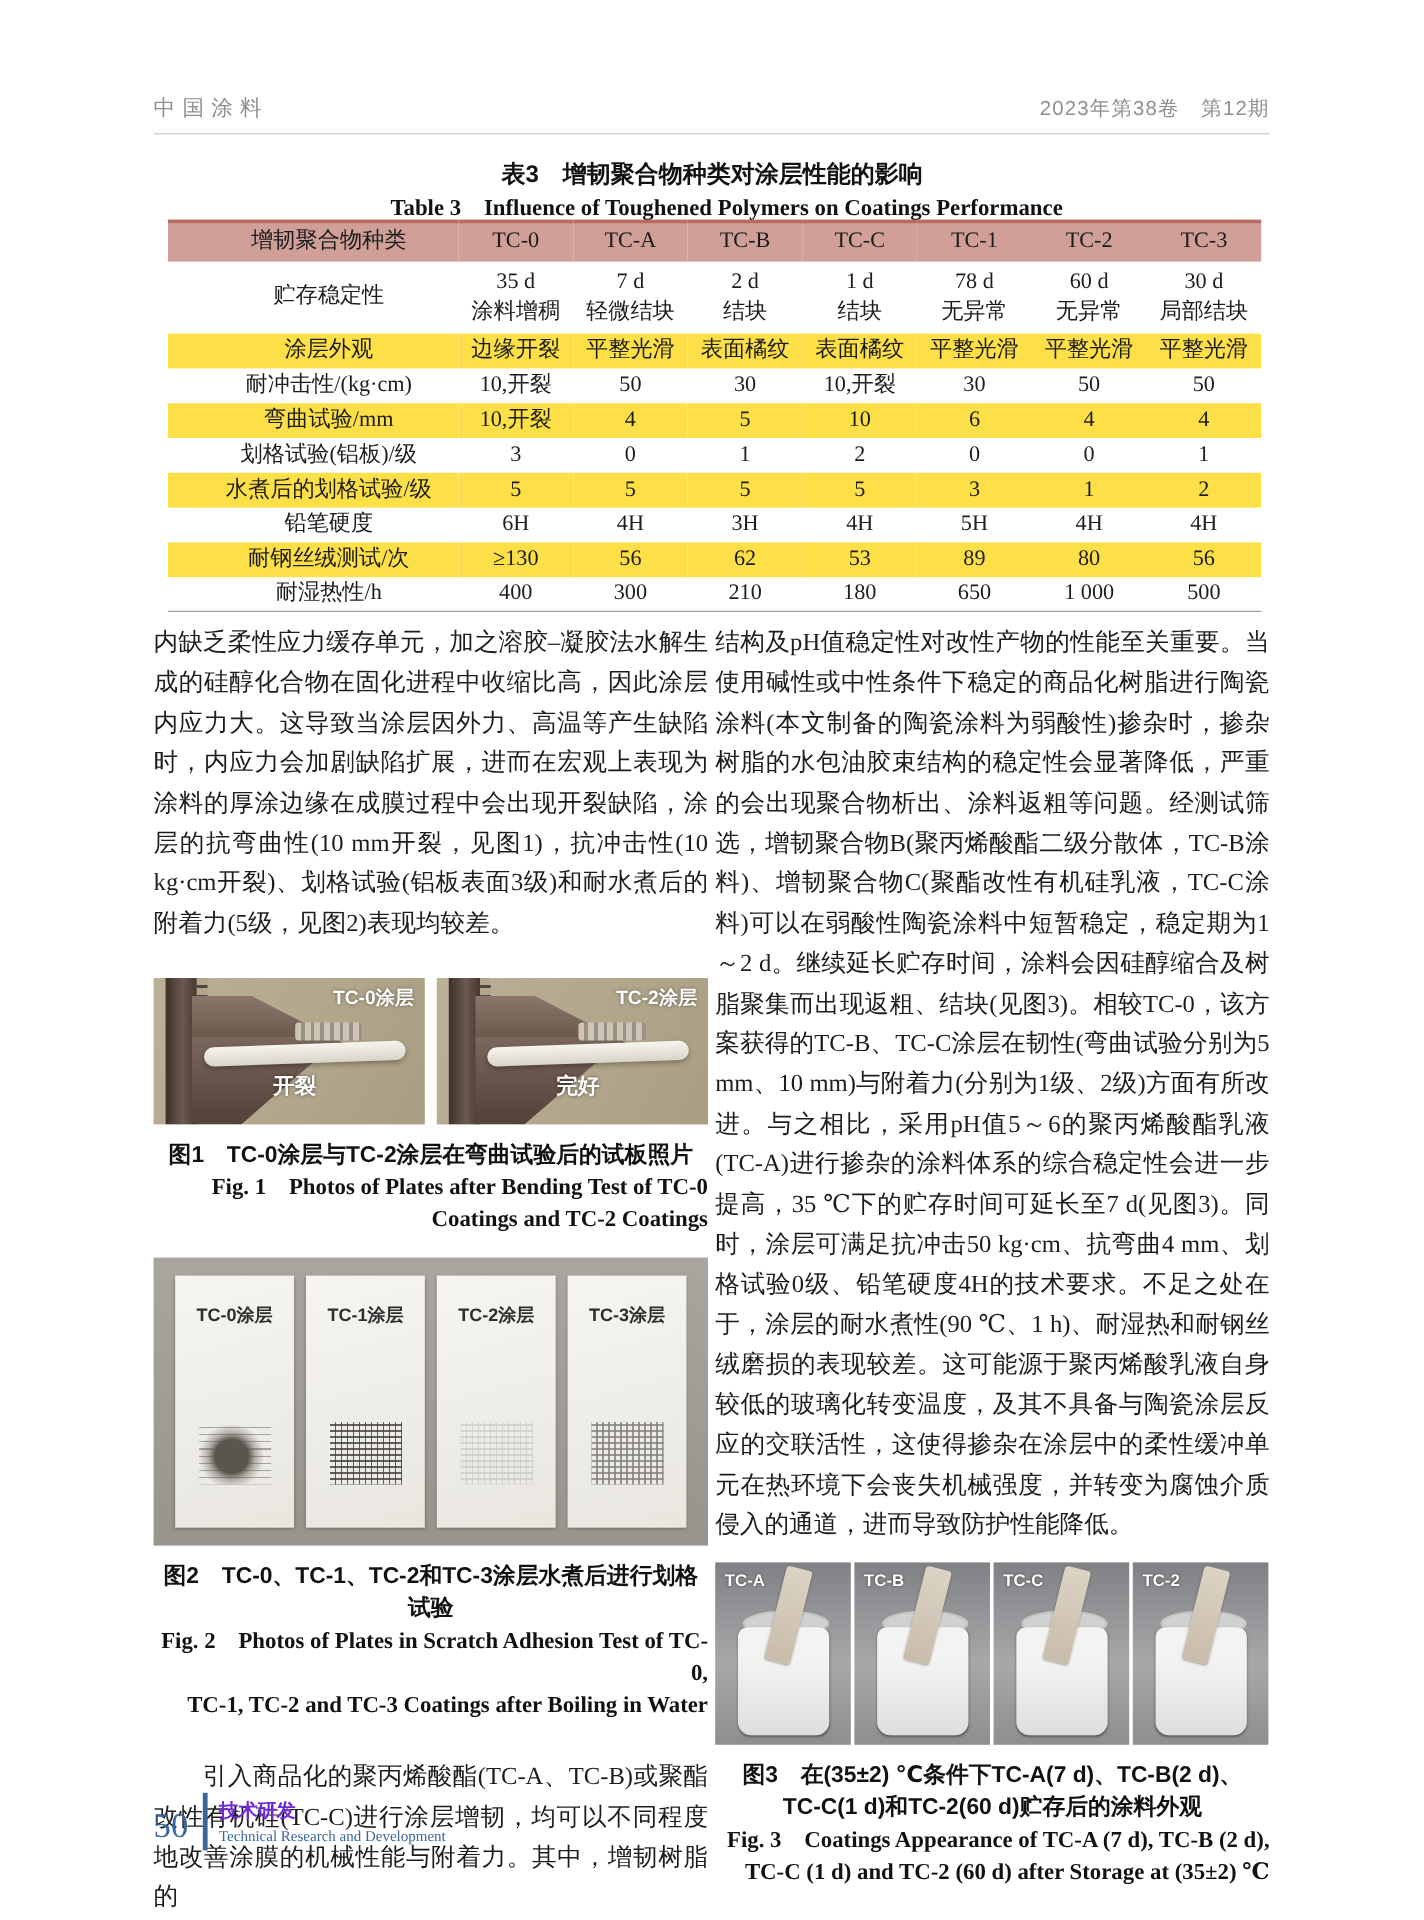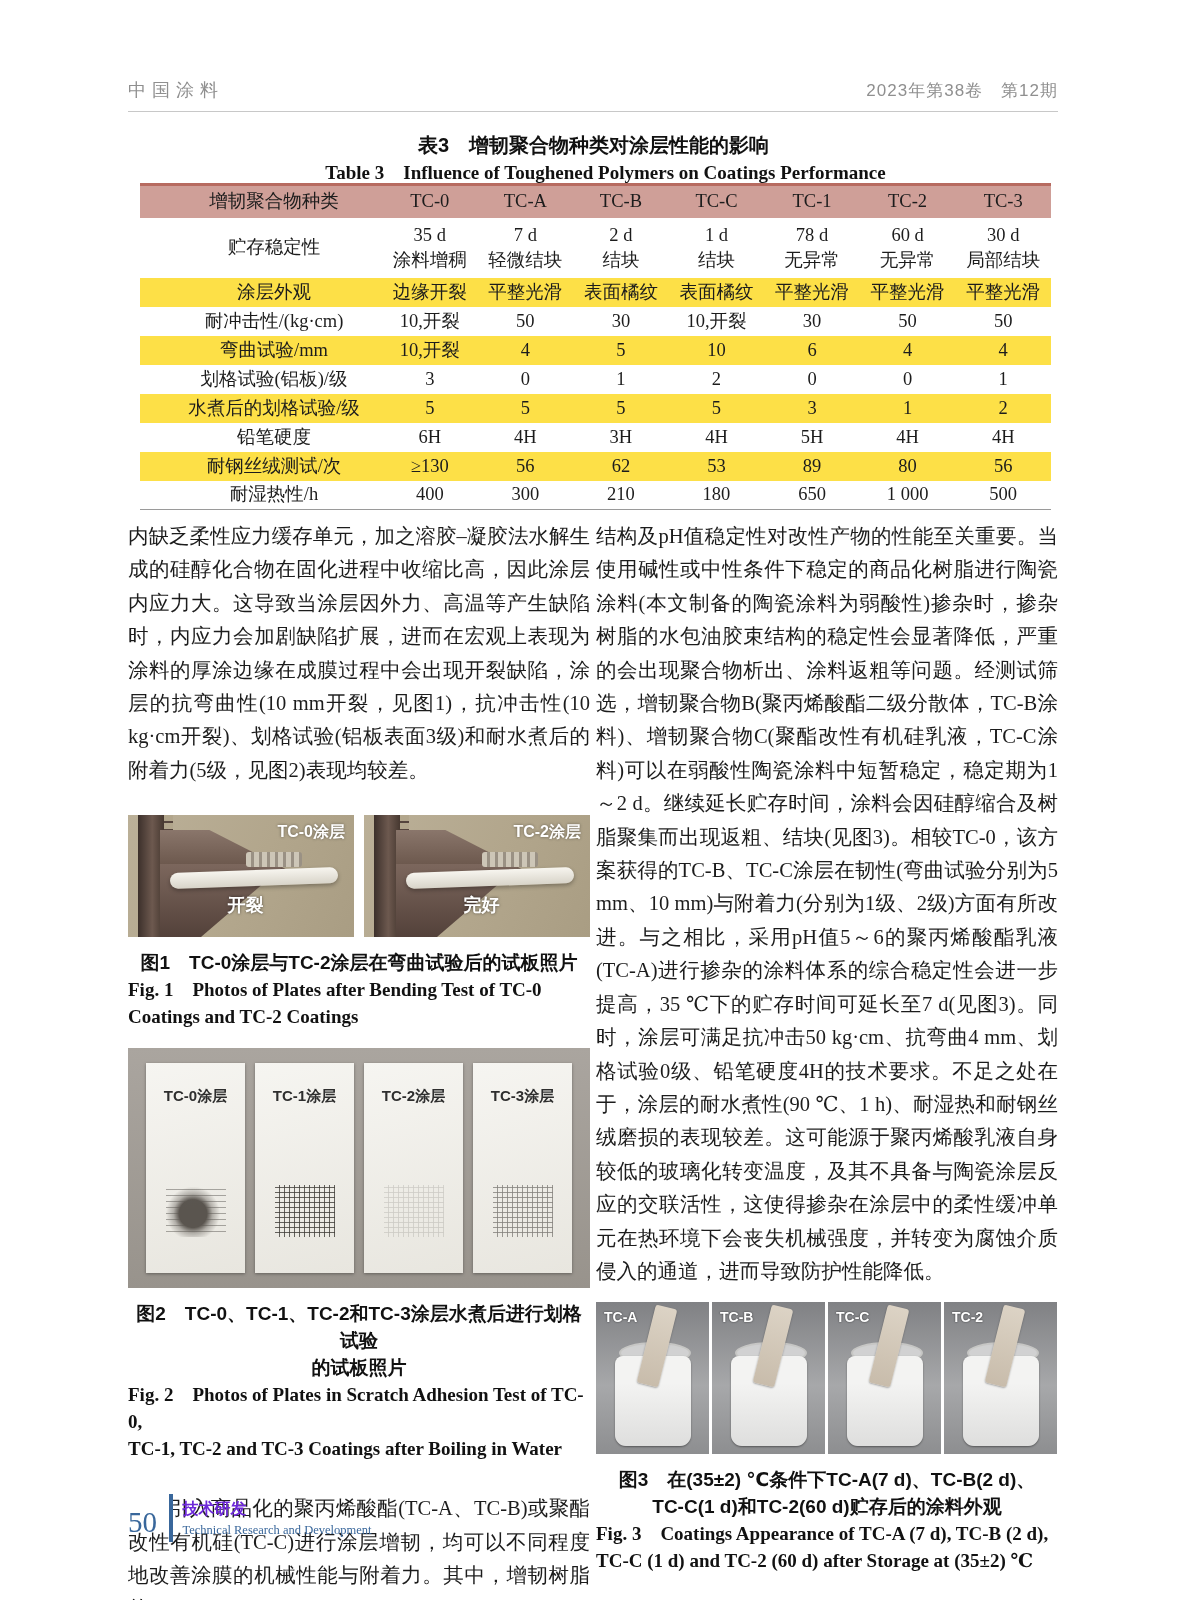--- a/index.html
+++ b/index.html
@@ -36,21 +36,21 @@
   
   .col { position:absolute; top:520px; width:462px; }
   .col-left  { left:128px; }
   .col-right { left:596px; }
   .para { font-size:20.5px; line-height:33.4px; text-align:justify; margin:0; }
   .indent { text-indent:2em; }
 
   
   .cap-cn { font-family:"Liberation Sans","DejaVu Sans",sans-serif; font-weight:bold;
             font-size:19px; text-align:center; line-height:27px; margin-top:12px; color:#111; }
-  .cap-en { font-weight:bold; font-size:19px; text-align:left; line-height:27px; color:#111; }
+  .cap-en { font-weight:bold; font-size:19px; text-align:right; line-height:27px; color:#111; }
 
   
   .fig1-row { display:flex; gap:10px; margin-top:28px; }
   .fig1-panel { position:relative; width:226px; height:122px; overflow:hidden;
                 background:linear-gradient(115deg,#bbb098 0%,#b2a68c 55%,#a99d83 100%); }
   .vise-bar  { position:absolute; left:10px; top:0; width:26px; height:100%;
                background:linear-gradient(90deg,#3c302b,#6d594f 55%,#463830); }
   .vise-tick { position:absolute; left:36px; top:0; width:9px; height:62%;
                background:repeating-linear-gradient(#b2a68c 0 6px,#55453d 6px 8px); }
   .wedge-low { position:absolute; left:32px; top:40%; width:185px; height:60%;
@@ -290,21 +290,20 @@
           <div class="plabel">TC-2涂层</div>
           <div class="scratch s2"></div>
         </div>
         <div class="plate2">
           <div class="plabel">TC-3涂层</div>
           <div class="scratch s3"></div>
         </div>
       </div>
 
     <div class="cap-cn">图2　TC-0、TC-1、TC-2和TC-3涂层水煮后进行划格试验</div>
-    <div class="cap-cn" style="margin-top:0;">的试板照片</div>
     <div class="cap-en">Fig. 2　Photos of Plates in Scratch Adhesion Test of TC-0,</div>
     <div class="cap-en">TC-1, TC-2 and TC-3 Coatings after Boiling in Water</div>
 
     <p class="para indent" style="margin-top:30px;">引入商品化的聚丙烯酸酯(TC-A、TC-B)或聚酯改性有机硅(TC-C)进行涂层增韧，均可以不同程度地改善涂膜的机械性能与附着力。其中，增韧树脂的</p>
   </div>
 
   <div class="col col-right">
     <p class="para">结构及pH值稳定性对改性产物的性能至关重要。当使用碱性或中性条件下稳定的商品化树脂进行陶瓷涂料(本文制备的陶瓷涂料为弱酸性)掺杂时，掺杂树脂的水包油胶束结构的稳定性会显著降低，严重的会出现聚合物析出、涂料返粗等问题。经测试筛选，增韧聚合物B(聚丙烯酸酯二级分散体，TC-B涂料)、增韧聚合物C(聚酯改性有机硅乳液，TC-C涂料)可以在弱酸性陶瓷涂料中短暂稳定，稳定期为1～2 d。继续延长贮存时间，涂料会因硅醇缩合及树脂聚集而出现返粗、结块(见图3)。相较TC-0，该方案获得的TC-B、TC-C涂层在韧性(弯曲试验分别为5 mm、10 mm)与附着力(分别为1级、2级)方面有所改进。与之相比，采用pH值5～6的聚丙烯酸酯乳液(TC-A)进行掺杂的涂料体系的综合稳定性会进一步提高，35 ℃下的贮存时间可延长至7 d(见图3)。同时，涂层可满足抗冲击50 kg·cm、抗弯曲4 mm、划格试验0级、铅笔硬度4H的技术要求。不足之处在于，涂层的耐水煮性(90 ℃、1 h)、耐湿热和耐钢丝绒磨损的表现较差。这可能源于聚丙烯酸乳液自身较低的玻璃化转变温度，及其不具备与陶瓷涂层反应的交联活性，这使得掺杂在涂层中的柔性缓冲单元在热环境下会丧失机械强度，并转变为腐蚀介质侵入的通道，进而导致防护性能降低。</p>
 
     <div class="fig3-row" id="fig3-row">

